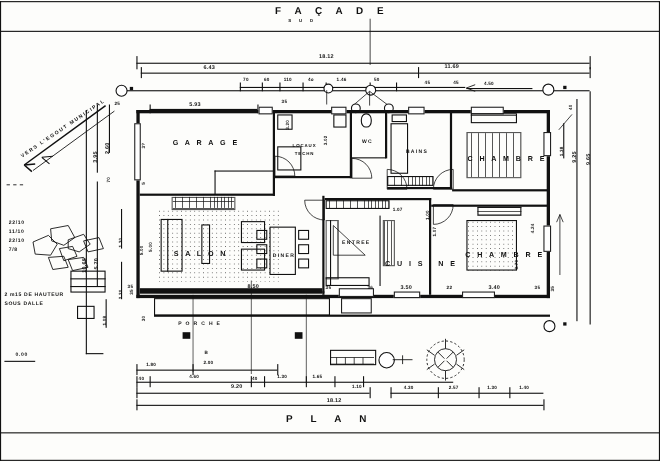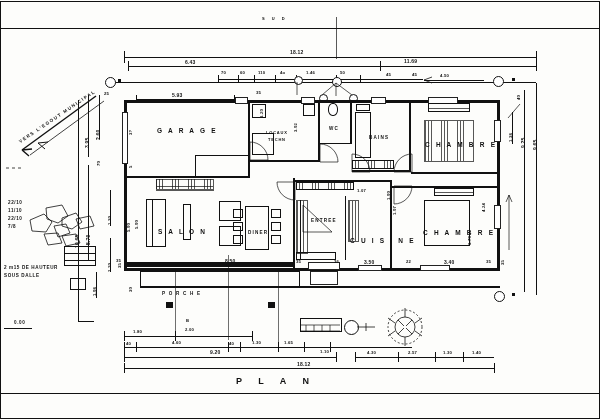--- a/index.html
+++ b/index.html
@@ -61,22 +61,23 @@
 
 <div id="sheet">
 
   <div class="sheet-rule" style="left:0;top:1px;width:600px;height:1.2px;"></div>
   <div class="sheet-rule" style="left:0;top:418px;width:600px;height:1.2px;"></div>
   <div class="sheet-rule" style="left:0;top:28px;width:600px;height:1.2px;"></div>
   <div class="sheet-rule" style="left:0;top:393px;width:600px;height:1.2px;"></div>
   <div class="sheet-rule" style="left:0;top:1px;width:1.2px;height:418px;"></div>
   <div class="sheet-rule" style="left:598.8px;top:1px;width:1.2px;height:418px;"></div>
 
+  <div class="lbl title-top" style="left:250px;top:5px;">F A Ç A D E</div>
   <div class="lbl sub-top" style="left:262px;top:16px;">S U D</div>
-  <div class="lbl title-bottom" style="left:236px;top:376px;">P L A N</div>
+  <div class="lbl title-bottom" style="left:260px;top:376px;">P L A N</div>
 
   <div class="dimline" style="left:124px;top:57px;width:412px;"></div>
   <div class="tick" style="left:124px;top:51px;height:12px;"></div>
   <div class="tick" style="left:536px;top:51px;height:12px;"></div>
   <div class="dim" style="left:290px;top:49px;">18.12</div>
 
   <div class="dimline" style="left:128px;top:66px;width:252px;"></div>
   <div class="tick" style="left:128px;top:61px;height:10px;"></div>
   <div class="tick" style="left:380px;top:61px;height:10px;"></div>
   <div class="dim" style="left:185px;top:59px;">6.43</div>

